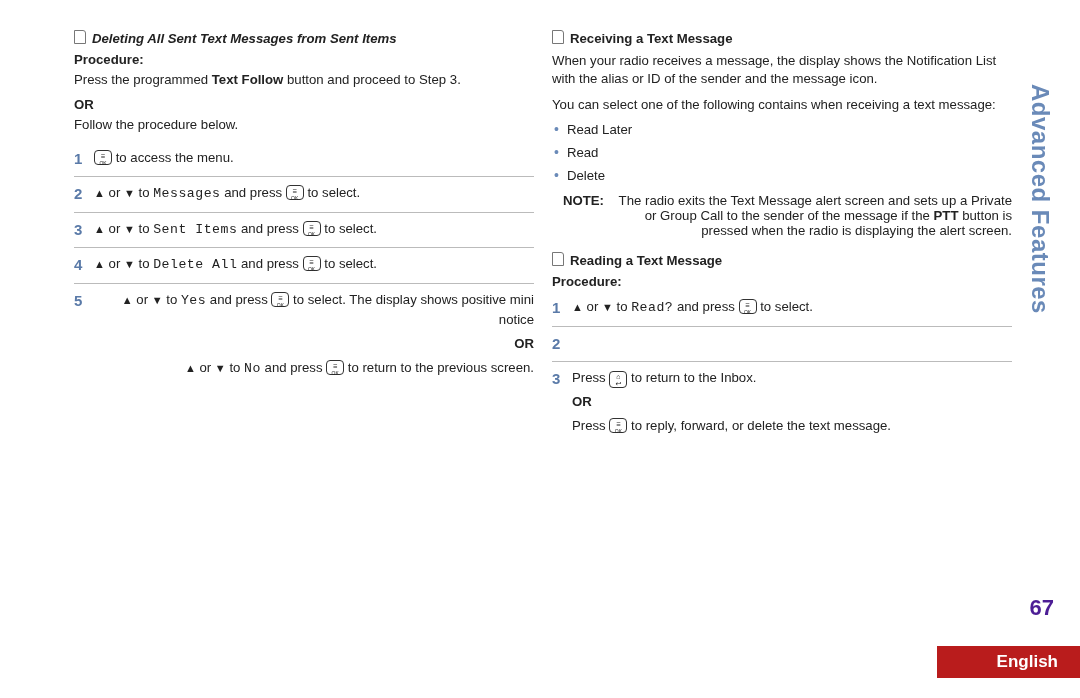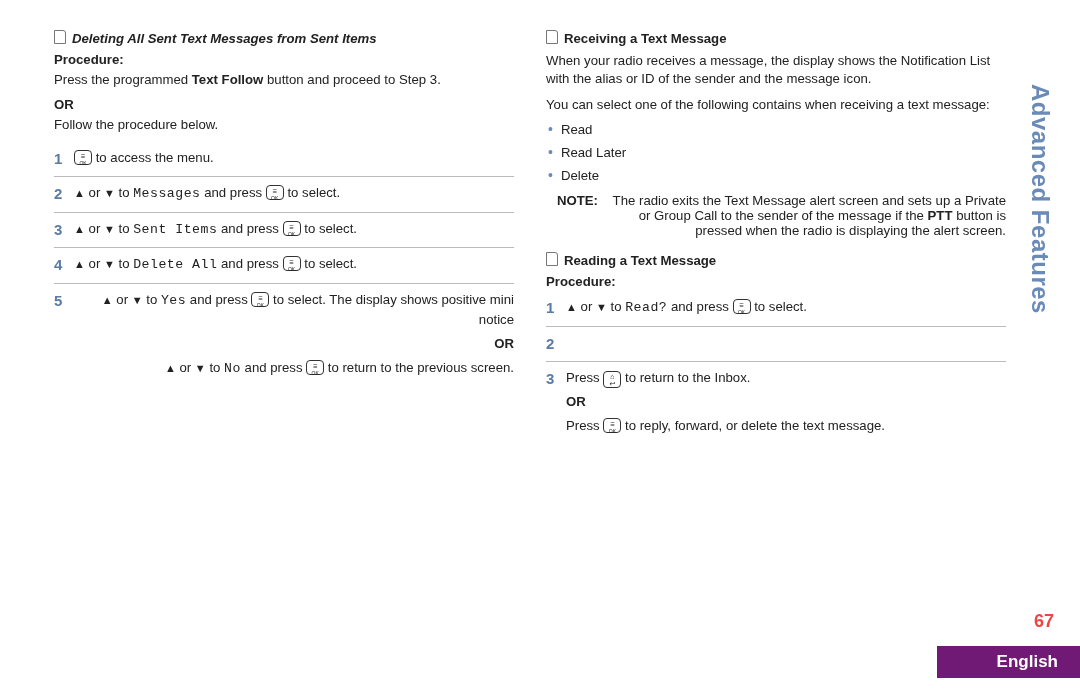--- a/index.html
+++ b/index.html
@@ -11,21 +11,22 @@
     background: #fff;
     width: 1080px;
     height: 698px;
     position: relative;
     overflow: hidden;
   }
   .page {
     display: flex;
     padding: 30px 0 0 54px;
     box-sizing: border-box;
-    gap: 32px;
+    gap: 18px;
+    margin-left: 20px;
   }
   .col {
     width: 460px;
   }
   .section-heading {
     font-weight: bold;
     margin: 0 0 6px 0;
   }
   .section-heading .doc-icon {
     display: inline-block;
@@ -104,30 +105,30 @@
     top: 84px;
     writing-mode: vertical-rl;
     font-size: 24px;
     font-weight: bold;
     color: #6a8ab8;
     letter-spacing: 0.5px;
   }
   .page-num {
     position: absolute;
     right: 26px;
-    bottom: 66px;
-    font-size: 18px;
-    font-weight: bold;
-    color: #ef4444;
+    bottom: 77px;
+    font-size: 22px;
+    font-weight: bold;
+    color: #4c1d95;
   }
   .lang-tab {
     position: absolute;
     right: 0;
     bottom: 20px;
-    background: #701a75;
+    background: #b91c1c;
     color: #fff;
     font-weight: bold;
     font-size: 17px;
     padding: 6px 22px 6px 60px;
   }
   .nb {white-space: normal; text-align: right;}
 </style>
 </head>
 <body>
 
@@ -180,22 +181,22 @@
 
   </div>
 
   <div class="col">
     <div class="section-heading">
       <span class="doc-icon"></span><span>Receiving a Text Message</span>
     </div>
     <p>When your radio receives a message, the display shows the Notification List with the alias or ID of the sender and the message icon.</p>
     <p>You can select one of the following contains when receiving a text message:</p>
     <ul class="bullets">
+      <li>Read Later</li>
       <li>Read</li>
-      <li>Read Later</li>
       <li>Delete</li>
     </ul>
     <div class="note-row">
       <div class="note-label">NOTE:</div>
       <div>
         <span>The radio exits the Text Message alert screen and sets up a Private or Group Call to the sender of the message if the </span><b>PTT</b><span> button is pressed when the radio is displaying the alert screen.</span>
       </div>
     </div>
 
     <div class="section-heading" style="margin-top:14px;">

